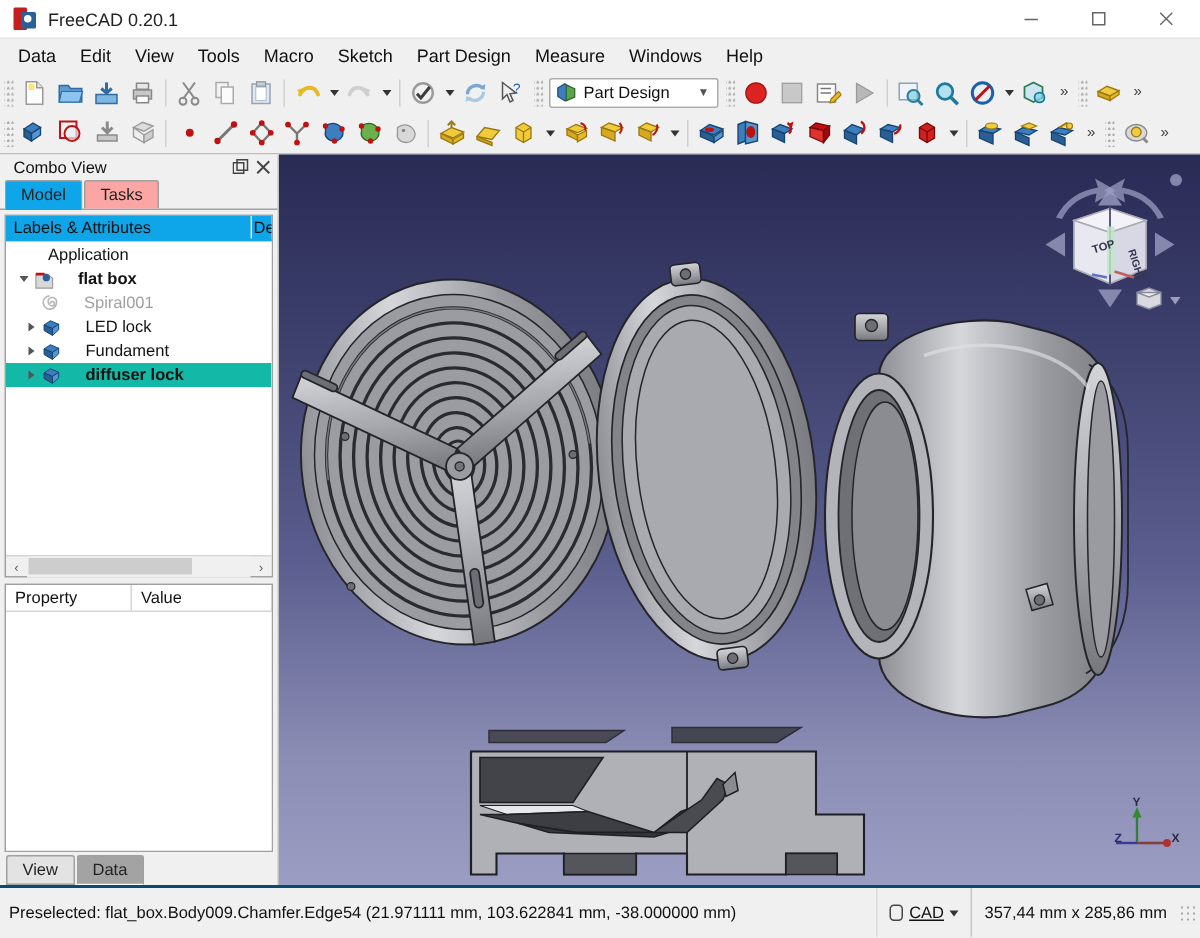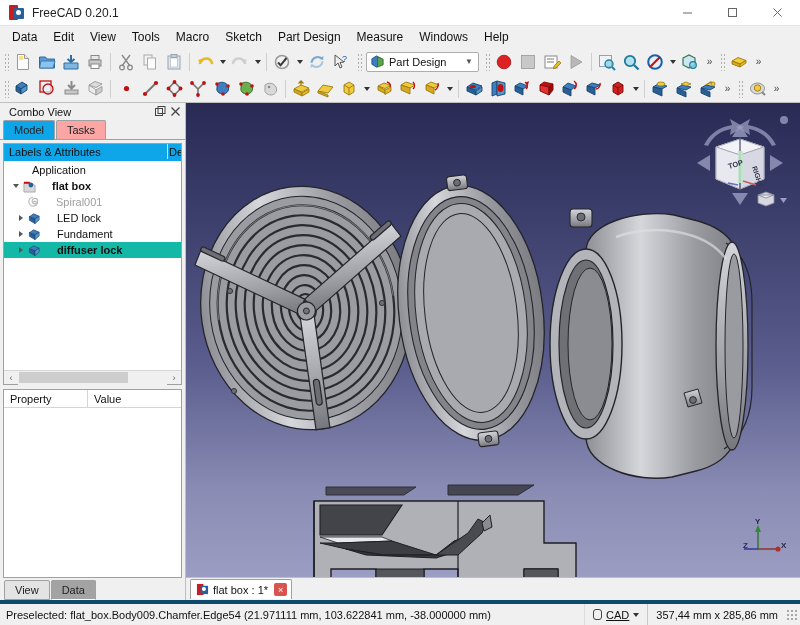--- a/index.html
+++ b/index.html
@@ -113,21 +113,21 @@
     height: 20px; display: flex; align-items: center; padding: 0 4px 0 5px;
     background: #fff; border: 1px solid #a0a0a0; border-bottom: none; border-radius: 2px 2px 0 0; font-size: 11px; color: #111;
   }
   #doctab .fci { width: 13px; height: 13px; margin-right: 4px; flex: none; }
   #doctab .close {
     width: 13px; height: 13px; margin-left: 6px; background: #d9534f; color: #fff;
     display: flex; align-items: center; justify-content: center; font-size: 9px; border-radius: 2px; flex: none;
   }
 
   
-  #status { height: 25px; background: #f0f0f0; border-top: 4px solid #0c4a6e; display: flex; align-items: center; flex: none; }
+  #status { height: 35px; background: #f0f0f0; border-top: 2px solid #0c4a6e; display: flex; align-items: center; flex: none; }
   #status .msg { padding-left: 6px; font-size: 11px; color: #111; flex: 1; white-space: nowrap; overflow: hidden; }
   #status .unit { display: flex; align-items: center; gap: 4px; padding: 0 8px; font-size: 11px; color: #111; border-left: 1px solid #dcdcdc; height: 100%; text-decoration: underline; }
   #status .dim { padding: 0 8px 0 8px; font-size: 11px; color: #111; border-left: 1px solid #c8c8c8; height: 100%; display: flex; align-items: center; }
   #status .grip2 { width: 12px; height: 12px; margin-right: 2px;
     background-image: radial-gradient(circle, #a8a8a8 1px, transparent 1px);
     background-size: 4px 4px; }
   .sq-mini { width: 9px; height: 11px; border: 1.4px solid #444; border-radius: 3px; }
   .arw-dn { width: 0; height: 0; border-left: 3.5px solid transparent; border-right: 3.5px solid transparent; border-top: 4px solid #333; }
 </style>
 </head>
@@ -861,33 +861,20 @@
             <text x="41" y="31" font-family="Liberation Sans" font-size="8" font-weight="bold" fill="#2a2a44">X</text>
             <line x1="18" y1="32" x2="18" y2="12" stroke="#3a7a3a" stroke-width="1.6"></line>
             <polygon points="18,8 21,15 15,15" fill="#2e8b2e"></polygon>
             <text x="15" y="7" font-family="Liberation Sans" font-size="8" font-weight="bold" fill="#2a2a44">Y</text>
             <line x1="18" y1="32" x2="4" y2="32" stroke="#3a3a9a" stroke-width="1.6"></line>
             <text x="3" y="31" font-family="Liberation Sans" font-size="8" font-weight="bold" fill="#2a2a6a">Z</text>
           </svg>
         </div>
       </div>
 
-      <div id="doctabs">
-        <div id="doctab">
-          <span class="fci">
-            <svg width="13" height="13" viewBox="0 0 14 14">
-                <path d="M1 1h7v12H1z" fill="#c41e1e"></path>
-                <path d="M5 3h8v9H5z" fill="#2a6099"></path>
-                <circle cx="8.5" cy="6.5" r="2.2" fill="#fff"></circle>
-              </svg>
-          </span>
-          <span>flat box : 1*</span>
-          <span class="close">×</span>
-        </div>
-      </div>
     </div>
   </div>
 
   <div id="status">
     <div class="msg">Preselected: flat_box.Body009.Chamfer.Edge54 (21.971111 mm, 103.622841 mm, -38.000000 mm)</div>
     <div class="unit">
       <span class="sq-mini"></span>
       <span>CAD</span>
       <span class="arw-dn"></span>
     </div>

